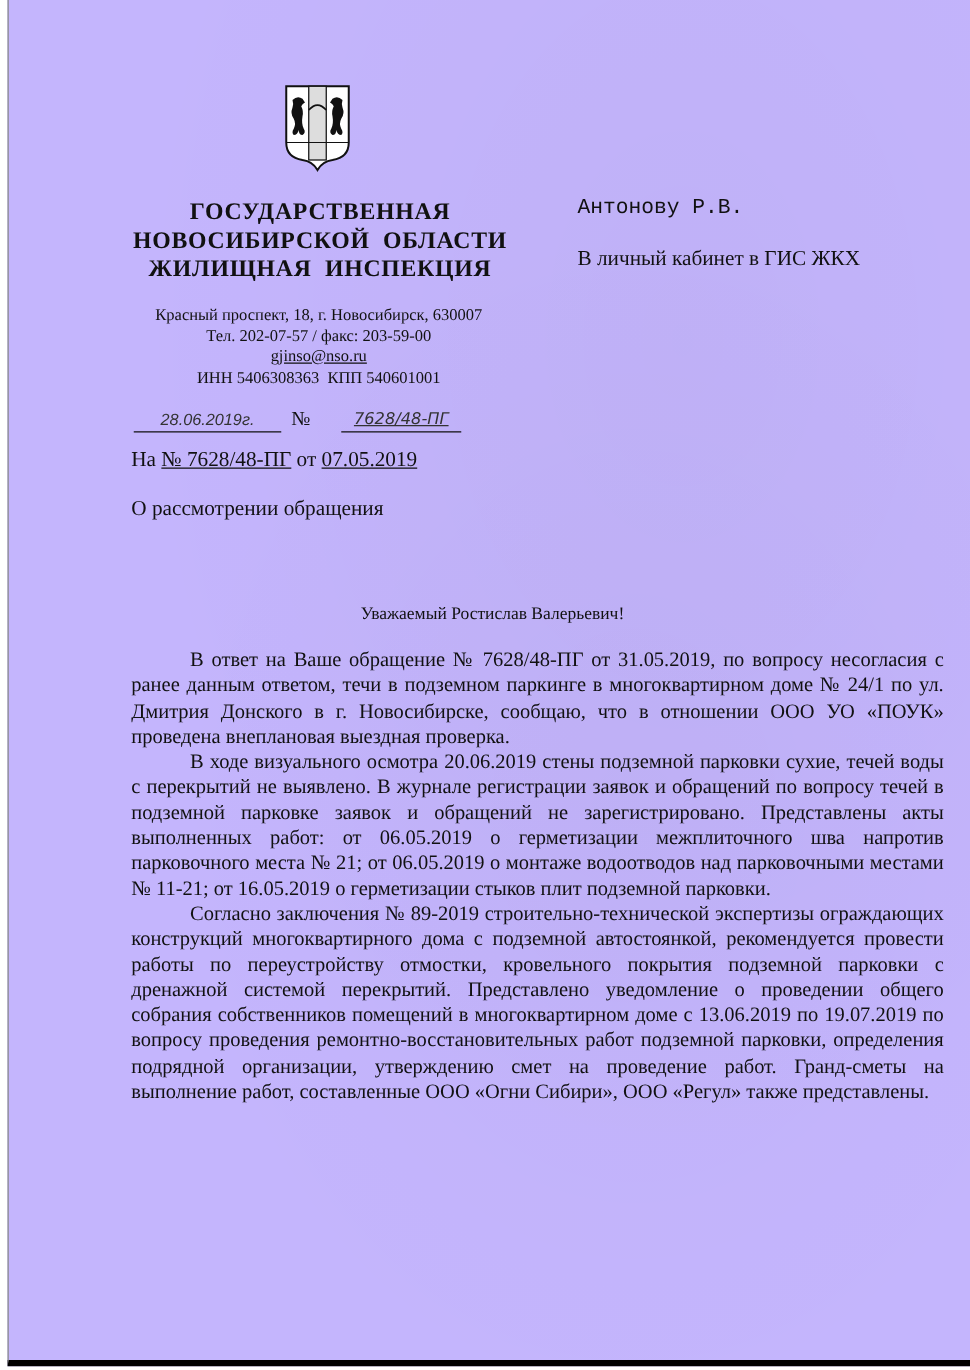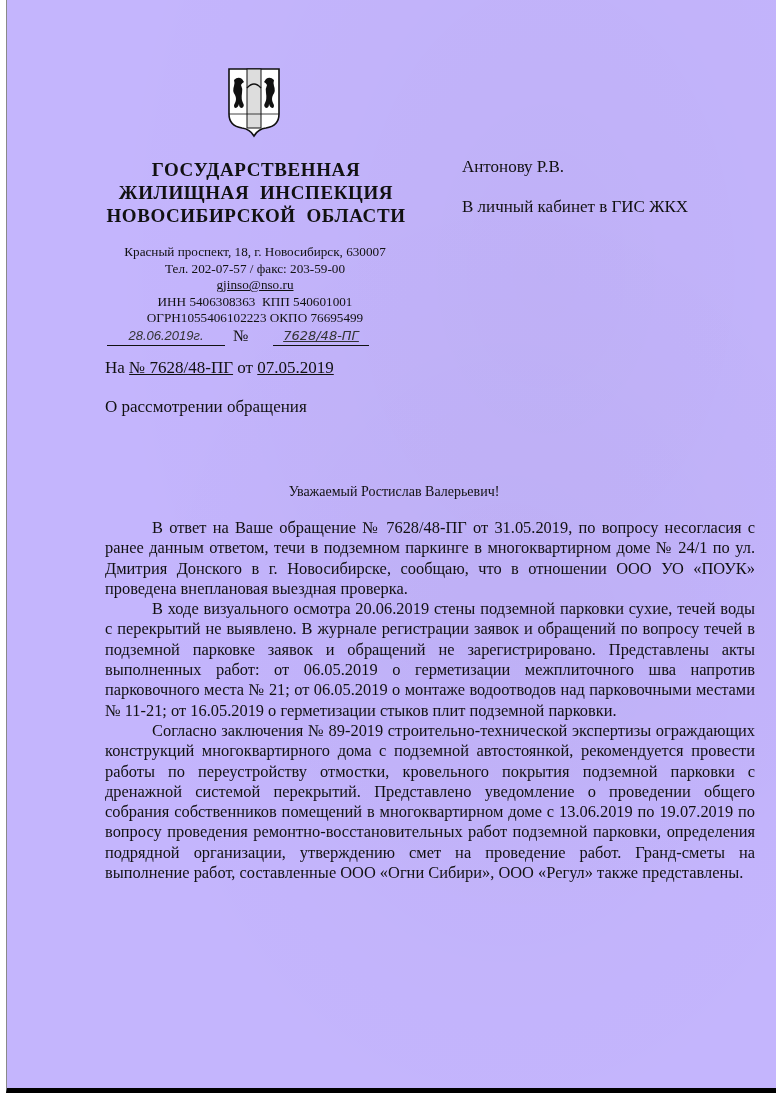--- a/index.html
+++ b/index.html
@@ -30,21 +30,21 @@
   }
   .reg-no-label { position: absolute; left: 130px; top: 0; font-size: 16px; line-height: 19px; }
   .reg-no {
     position: absolute; left: 170px; top: 0; width: 96px; border-bottom: 1px solid #111;
     font-family: "DejaVu Sans", sans-serif; font-style: italic; font-size: 13px; color: #333;
     text-align: center; height: 19px; line-height: 19px; text-decoration: underline;
   }
   .reply-ref { left: 98px; top: 358px; font-size: 17px; line-height: 20px; }
   .reply-ref .u { text-decoration: underline; }
   .subject { left: 98px; top: 397px; font-size: 17px; line-height: 20px; }
-  .addressee { left: 455px; top: 157px; font-size: 17px; line-height: 20px; }
+  .addressee { left: 455px; top: 157px; font-size: 17px; line-height: 20px; font-family: Liberation Mono, monospace; }
   .addressee-2 { left: 455px; top: 197px; font-size: 17px; line-height: 20px; }
   .salutation { left: 92px; top: 482px; width: 590px; text-align: center; font-size: 14px; line-height: 20px; }
   .body-text {
     left: 98px; top: 518px; width: 650px;
     font-size: 16.4px; line-height: 20.3px; text-align: justify;
   }
   .body-text p { margin: 0; text-indent: 47px; }
   .scan-noise {
     position: absolute; inset: 0; pointer-events: none;
     background:
@@ -64,30 +64,29 @@
     <path d="M21 22 Q28 14 35 22" fill="none" stroke="#111" stroke-width="1.4"></path>
 
     <path d="M8 14 q4 -4 8 -1 l2 3 q-2 1 -3 3 q2 4 1 8 q-1 6 1 10 q2 3 -1 5 q-3 0 -3 -4 q-1 4 -4 4 q-2 -2 0 -5 q2 -4 0 -8 q-3 -4 -1 -9 q1 -3 0 -6 z" fill="#111"></path>
 
     <path d="M48 14 q-4 -4 -8 -1 l-2 3 q2 1 3 3 q-2 4 -1 8 q1 6 -1 10 q-2 3 1 5 q3 0 3 -4 q1 4 4 4 q2 -2 0 -5 q-2 -4 0 -8 q3 -4 1 -9 q-1 -3 0 -6 z" fill="#111"></path>
     <line x1="3" y1="48" x2="53" y2="48" stroke="#111" stroke-width="0.8"></line>
   </svg>
 
   <div class="abs org">
     <div>ГОСУДАРСТВЕННАЯ</div>
+    <div style="white-space:pre">НОВОСИБИРСКОЙ  ОБЛАСТИ</div>
     <div style="white-space:pre">ЖИЛИЩНАЯ  ИНСПЕКЦИЯ</div>
-    <div style="white-space:pre">НОВОСИБИРСКОЙ  ОБЛАСТИ</div>
   </div>
 
   <div class="abs req">
     <div>Красный проспект, 18, г. Новосибирск, 630007</div>
     <div>Тел. 202-07-57 / факс: 203-59-00</div>
     <div><a>gjinso@nso.ru</a></div>
     <div style="white-space:pre">ИНН 5406308363  КПП 540601001</div>
-    <div>ОГРН1055406102223 ОКПО 76695499</div>
   </div>
 
   <div class="abs reg-line">
     <span class="reg-date">28.06.2019г.</span>
     <span class="reg-no-label">№</span>
     <span class="reg-no">7628/48-ПГ</span>
   </div>
 
   <div class="abs reply-ref">
     <span>На</span>

